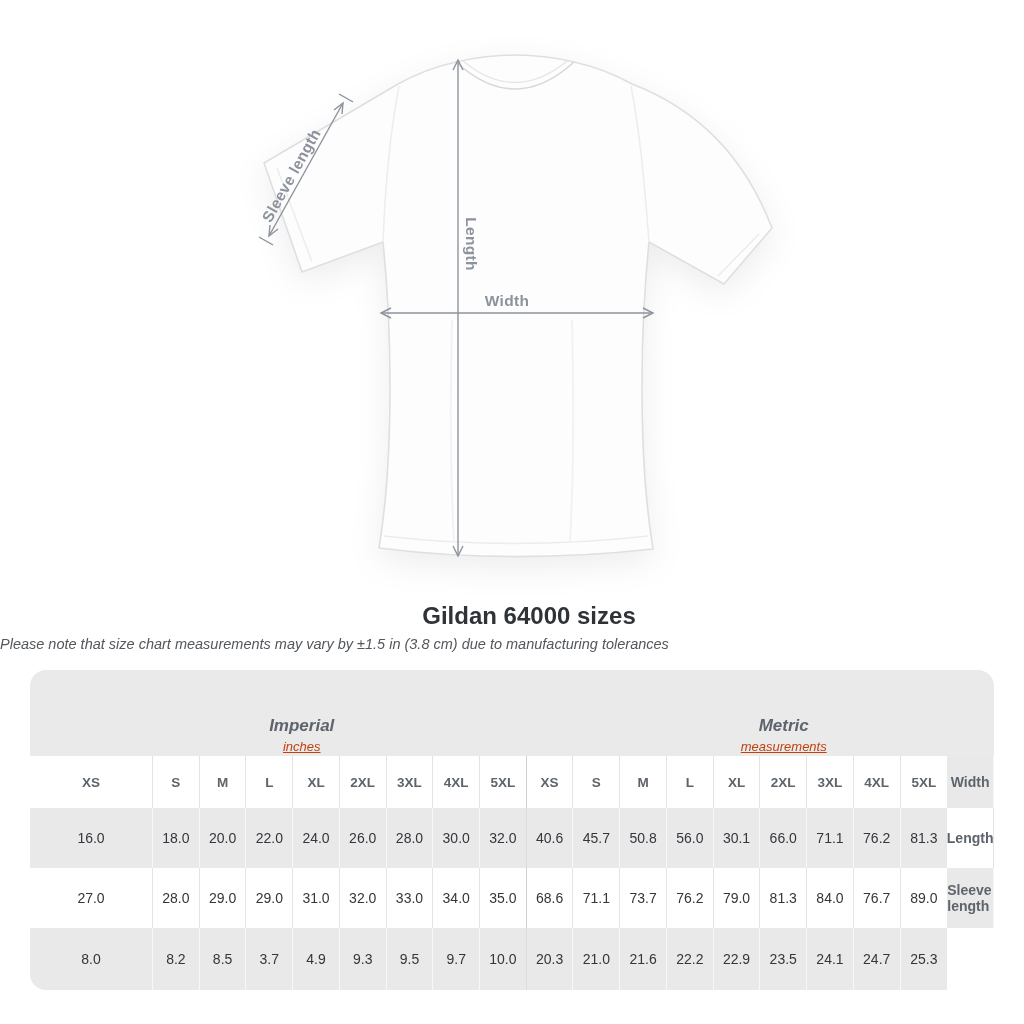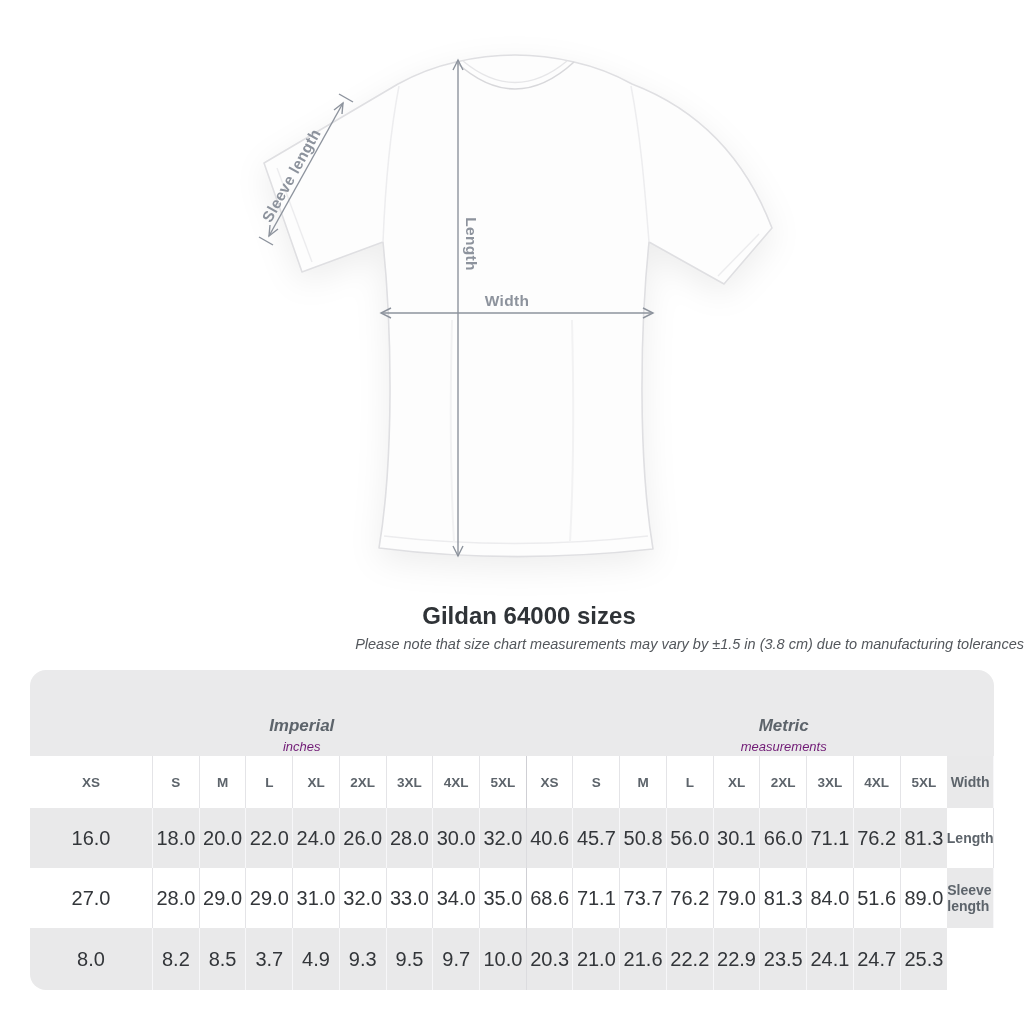--- a/index.html
+++ b/index.html
@@ -13,48 +13,48 @@
   svg text.measure-label{
     font-family:"Liberation Sans","DejaVu Sans",sans-serif;
     font-size:15.5px;font-weight:bold;fill:#8d939d;letter-spacing:.3px;
   }
   
   .chart-title{
     position:absolute;top:600px;left:17px;width:1024px;text-align:center;
     font-size:24px;font-weight:bold;color:#2f3337;line-height:32px;
   }
   .chart-subtitle{
-    position:absolute;top:634px;left:0;width:1024px;text-align:right;
+    position:absolute;top:634px;left:0;width:1024px;text-align:left;
     font-style:italic;font-size:14.5px;color:#53575c;line-height:20px;
   }
   
   .size-table{
     position:absolute;left:30px;top:670px;width:964px;height:320px;
     display:grid;
     grid-template-columns:123px repeat(18,1fr);
     grid-template-rows:86px 52px 60px 60px 62px;
     border-radius:16px;overflow:hidden;background:#ffffff;
   }
   .band{
     background:#eaeaeb;display:flex;flex-direction:column;align-items:center;
     justify-content:center;gap:3px;grid-row:1;
   }
   .band-imperial{grid-column:1/11;}
   .band-metric{grid-column:11/20;}
   .band-title{font-style:italic;font-weight:bold;font-size:17px;color:#5d646b;margin-top:44px;}
-  .band-unit{font-style:italic;font-size:13px;color:#701a75;}
+  .band-unit{font-style:italic;font-size:13px;color:#c2410c;text-decoration:underline;}
   .cell{display:flex;align-items:center;justify-content:center;min-width:0;}
   .rw{background:#ffffff;border-right:1px solid #e4e4e7;}
   .rg{background:#e9e9ea;border-right:1px solid #f7f7f9;}
   .rw.dv{border-right:1px solid #cfcfd4;}
   .rg.dv{border-right:1px solid #dcdcdf;}
   .last{border-right:none !important;}
   .hdr{font-weight:bold;font-size:13.5px;color:#5d646b;}
   .lbl{font-weight:bold;font-size:14px;color:#5d646b;}
-  .val{font-size:20px;color:#33363a;}
+  .val{font-size:14px;color:#33363a;}
 </style>
 </head>
 <body>
 
 <div class="page">
 
   <div class="figure">
     <svg width="1024" height="600" viewBox="0 0 1024 600">
 
       <g class="shirt">
@@ -179,21 +179,21 @@
     <div class="cell rw val">33.0</div>
     <div class="cell rw val">34.0</div>
     <div class="cell rw val dv">35.0</div>
     <div class="cell rw val">68.6</div>
     <div class="cell rw val">71.1</div>
     <div class="cell rw val">73.7</div>
     <div class="cell rw val">76.2</div>
     <div class="cell rw val">79.0</div>
     <div class="cell rw val">81.3</div>
     <div class="cell rw val">84.0</div>
-    <div class="cell rw val">51.6</div>
+    <div class="cell rw val">76.7</div>
     <div class="cell rw val last">89.0</div>
 
     <div class="cell rg lbl">Sleeve length</div>
     <div class="cell rg val">8.0</div>
     <div class="cell rg val">8.2</div>
     <div class="cell rg val">8.5</div>
     <div class="cell rg val">3.7</div>
     <div class="cell rg val">4.9</div>
     <div class="cell rg val">9.3</div>
     <div class="cell rg val">9.5</div>

